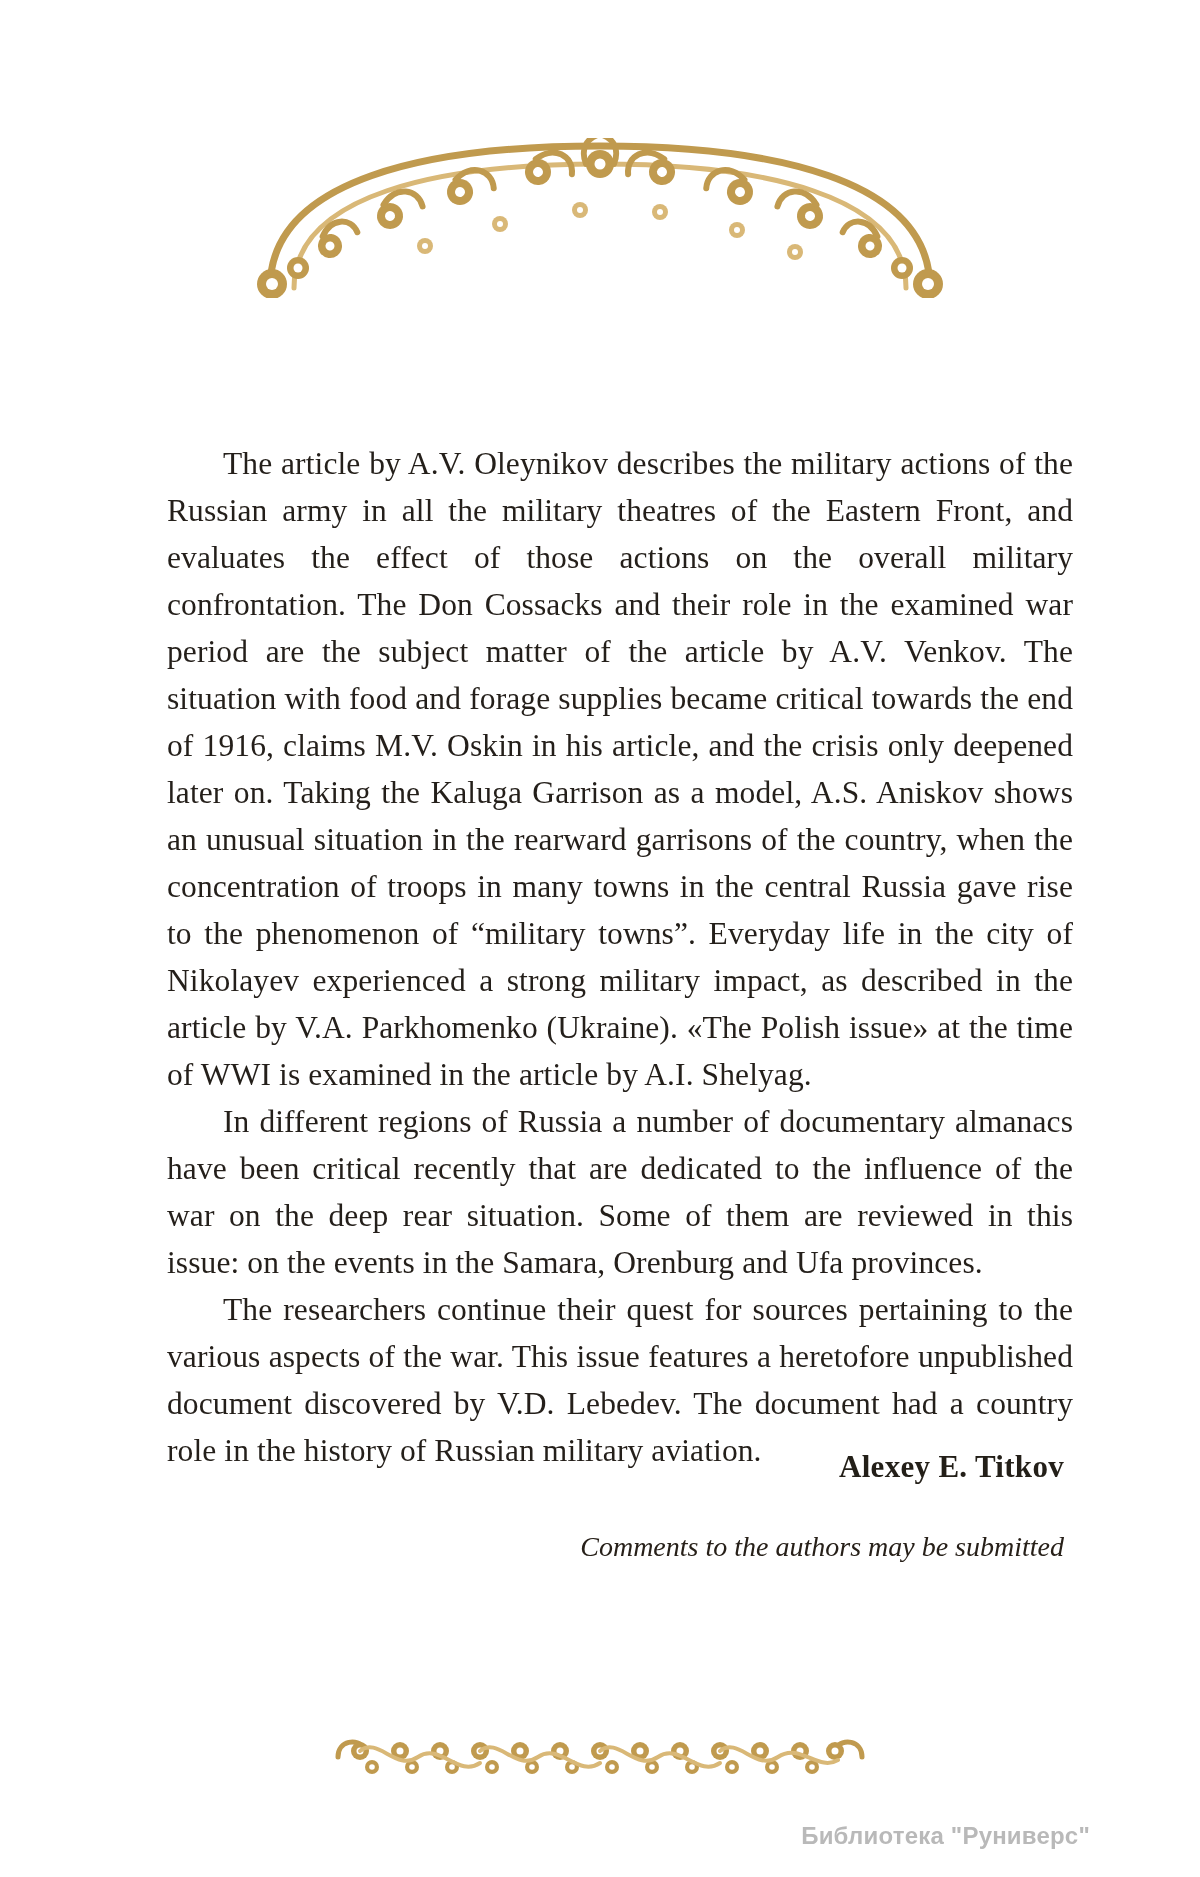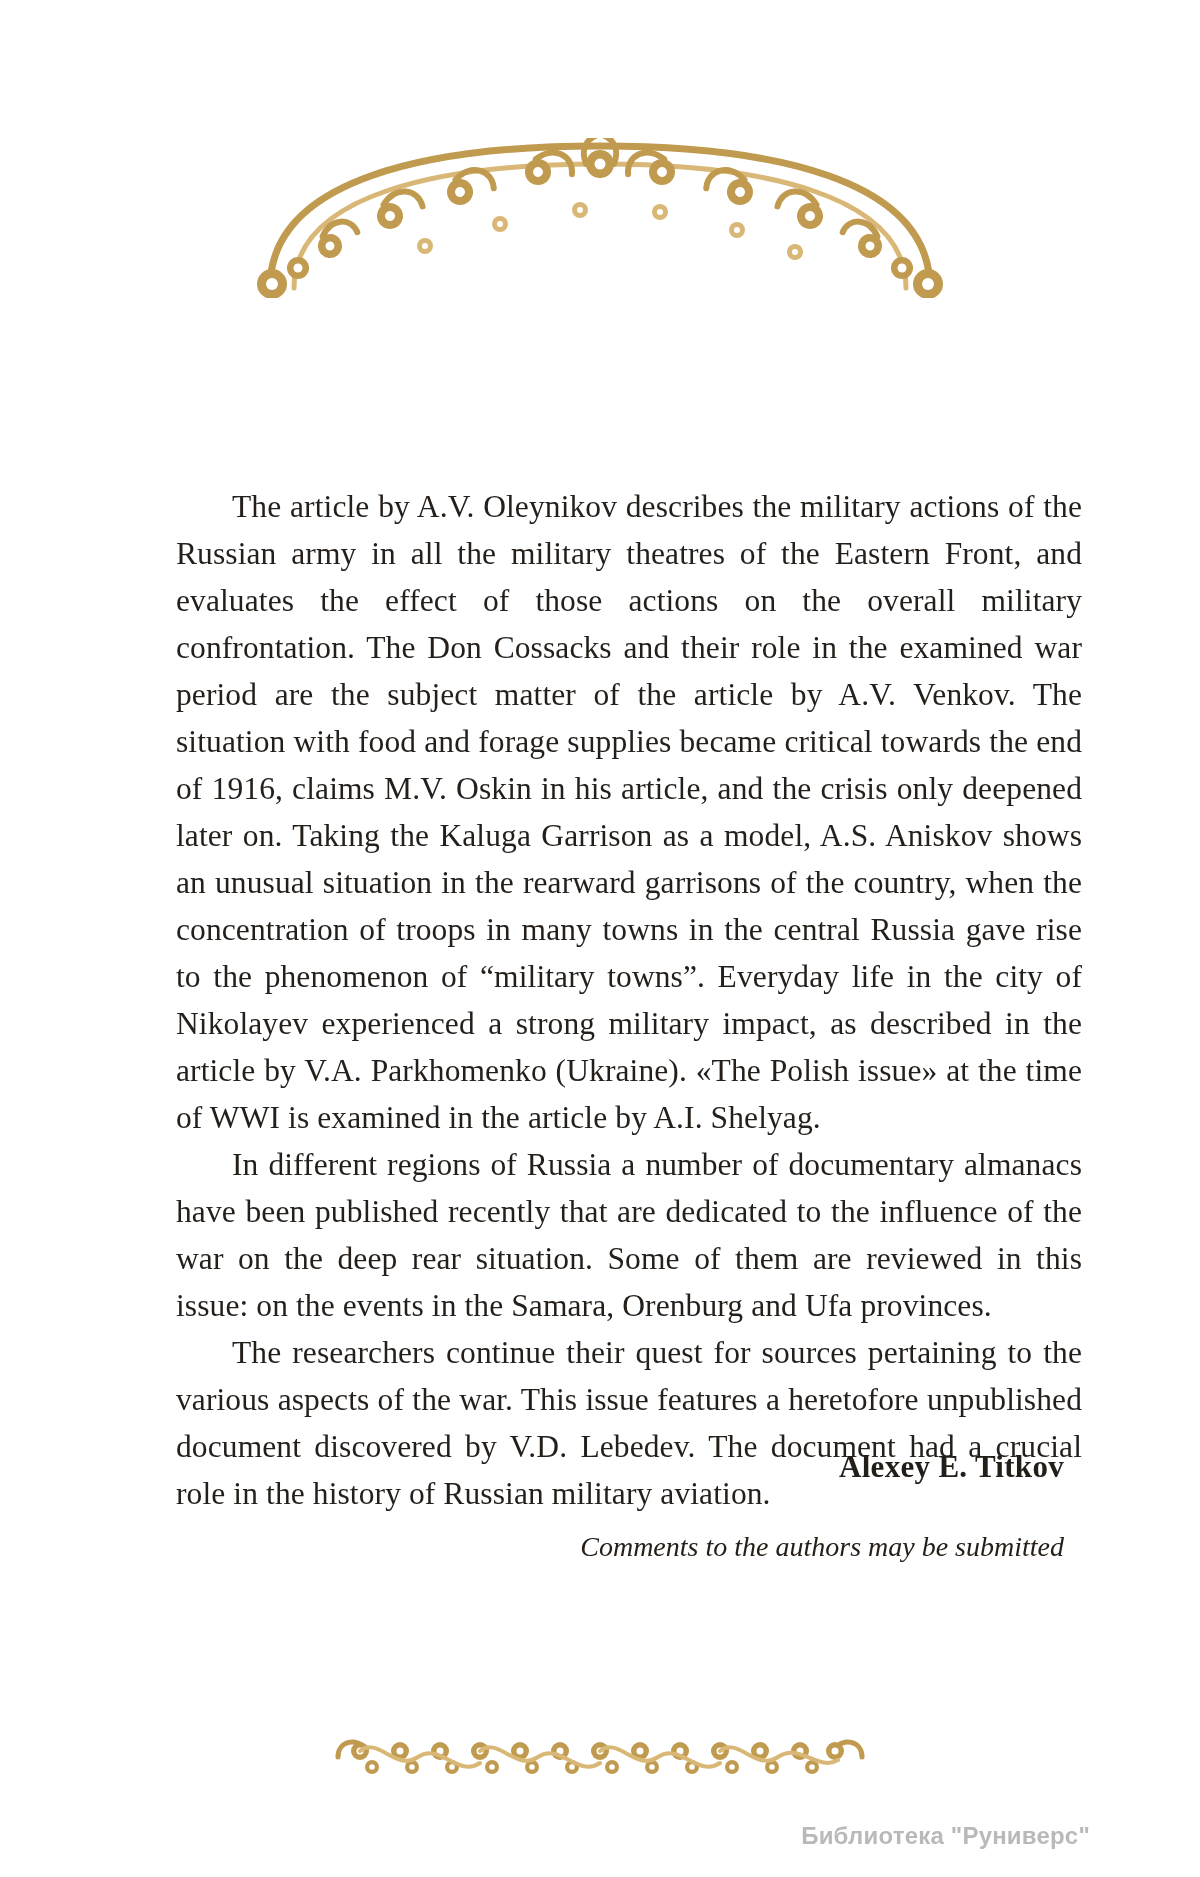--- a/index.html
+++ b/index.html
@@ -27,23 +27,22 @@
     display: flex;
     justify-content: center;
     align-items: flex-start;
   }
   .ornament-top svg { display: block; }
 
   
   .body-text {
     position: absolute;
     top: 440px;
-    left: 176px;
+    left: 167px;
     width: 906px;
-    margin-top: 43px;
   }
   .body-text p {
     margin: 0;
     text-indent: 56px;
     text-align: justify;
     font-size: 31.5px;
     line-height: 47px;
     letter-spacing: 0.1px;
     color: #241f1a;
   }
@@ -193,22 +192,22 @@
         <circle cx="487" cy="92" r="8"></circle>
           <circle cx="487" cy="92" r="3" fill="#ffffff"></circle>
         <circle cx="545" cy="114" r="8"></circle>
           <circle cx="545" cy="114" r="3" fill="#ffffff"></circle>
       </g>
     </svg>
   </div>
 
   <div class="body-text">
     <p>The article by A.V. Oleynikov describes the military actions of the Russian army in all the military theatres of the Eastern Front, and evaluates the effect of those actions on the overall military confrontation. The Don Cossacks and their role in the examined war period are the subject matter of the article by A.V. Venkov. The situation with food and forage supplies became critical towards the end of 1916, claims M.V. Oskin in his article, and the crisis only deepened later on. Taking the Kaluga Garrison as a model, A.S. Aniskov shows an unusual situation in the rearward garrisons of the country, when the concentration of troops in many towns in the central Russia gave rise to the phenomenon of “military towns”. Everyday life in the city of Nikolayev experienced a strong military impact, as described in the article by V.A. Parkhomenko (Ukraine). «The Polish issue» at the time of WWI is examined in the article by A.I. Shelyag.</p>
-    <p>In different regions of Russia a number of documentary almanacs have been published recently that are dedicated to the influence of the war on the deep rear situation. Some of them are reviewed in this issue: on the events in the Samara, Orenburg and Ufa provinces.</p>
-    <p>The researchers continue their quest for sources pertaining to the various aspects of the war. This issue features a heretofore unpublished document discovered by V.D. Lebedev. The document had a crucial role in the history of Russian military aviation.</p>
+    <p>In different regions of Russia a number of documentary almanacs have been critical recently that are dedicated to the influence of the war on the deep rear situation. Some of them are reviewed in this issue: on the events in the Samara, Orenburg and Ufa provinces.</p>
+    <p>The researchers continue their quest for sources pertaining to the various aspects of the war. This issue features a heretofore unpublished document discovered by V.D. Lebedev. The document had a country role in the history of Russian military aviation.</p>
   </div>
 
   <div class="signature">
     <div class="name">Alexey E. Titkov</div>
   </div>
 
   <div class="contact-note">
     <div>Comments to the authors may be submitted</div>
   </div>
 

